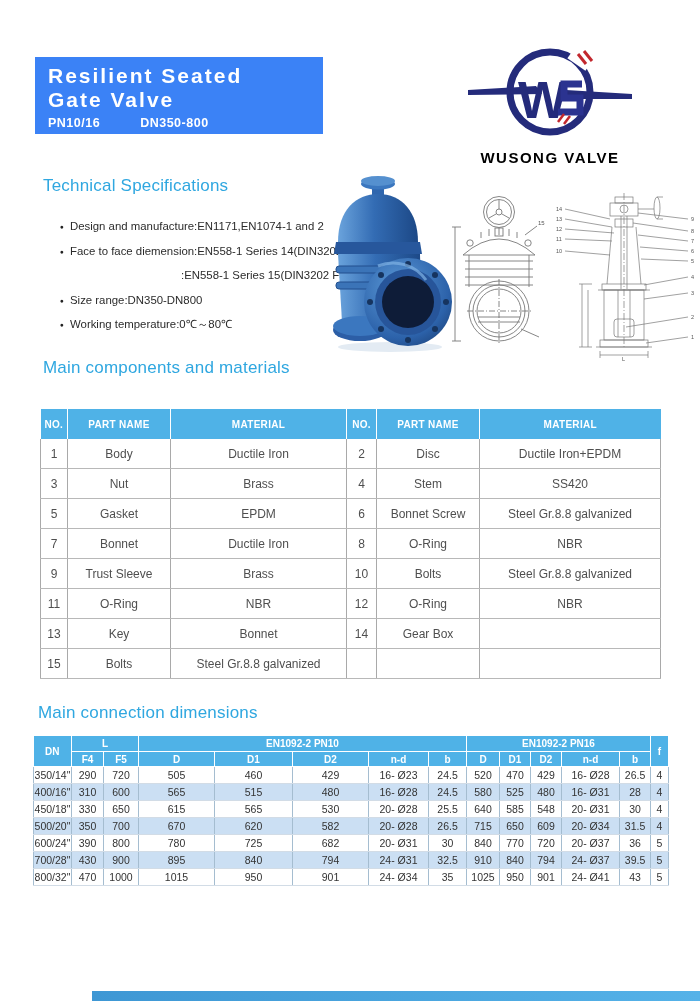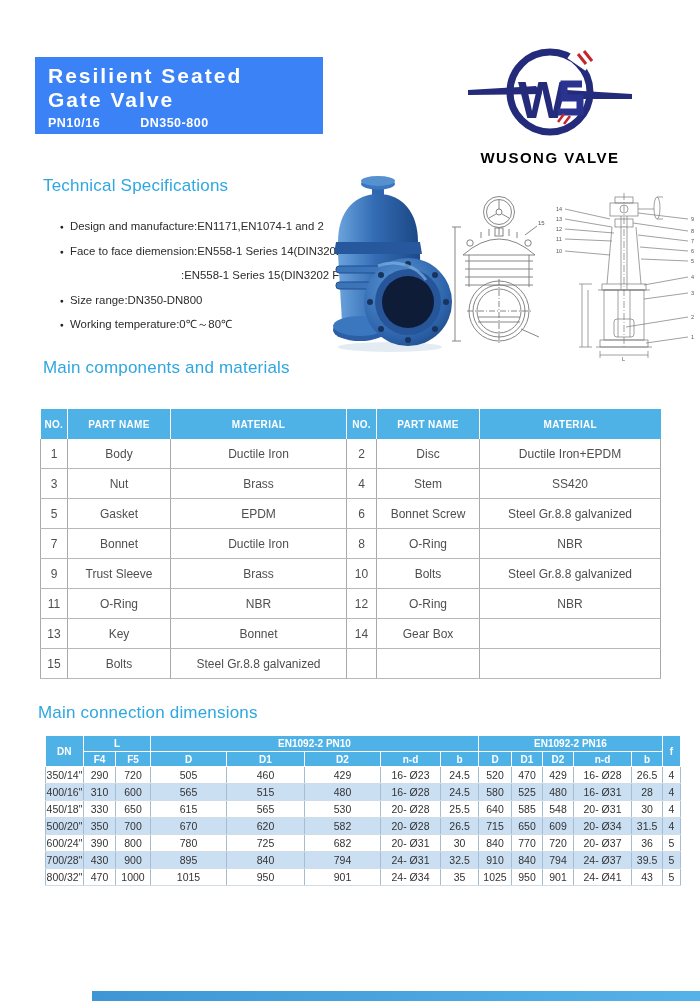--- a/index.html
+++ b/index.html
@@ -37,21 +37,21 @@
   
   .comp-table{position:absolute;left:40px;top:409px;width:620px;border-collapse:collapse;table-layout:fixed;}
   .comp-table th{background:#4fb2e7;color:#fff;font-size:10px;font-weight:600;height:28px;
                  border-right:1px solid #fff;letter-spacing:.3px;}
   .comp-table th:last-child{border-right:none;}
   .comp-table td{height:27px;text-align:center;font-size:12px;color:#4f4f4f;background:#fff;
                  border-right:1px solid #a9a9a9;border-bottom:1px solid #b8b8b8;}
   .comp-table td:first-child{border-left:1px solid #a9a9a9;}
 
   
-  .dim-table{position:absolute;left:33px;top:736px;width:635px;border-collapse:collapse;table-layout:fixed;margin-left:12px;}
+  .dim-table{position:absolute;left:33px;top:736px;width:635px;border-collapse:collapse;table-layout:fixed;}
   .dim-table th{background:#4fb2e7;color:#fff;font-size:10px;font-weight:600;
                 border-right:1px solid #fff;border-bottom:1px solid #fff;padding:0;}
   .dim-table thead tr:nth-child(1) th{height:15px;}
   .dim-table thead tr:nth-child(2) th{height:14px;}
   .dim-table td{height:16px;text-align:center;font-size:10.5px;color:#333;background:#fff;
                 border-right:1px solid #a5bdd0;border-bottom:1px solid #d2dce6;padding:0;}
   .dim-table td:first-child{border-left:1px solid #a5bdd0;}
   .dim-table tbody tr:nth-of-type(even) td{background:#cbdff3;}
 
   

